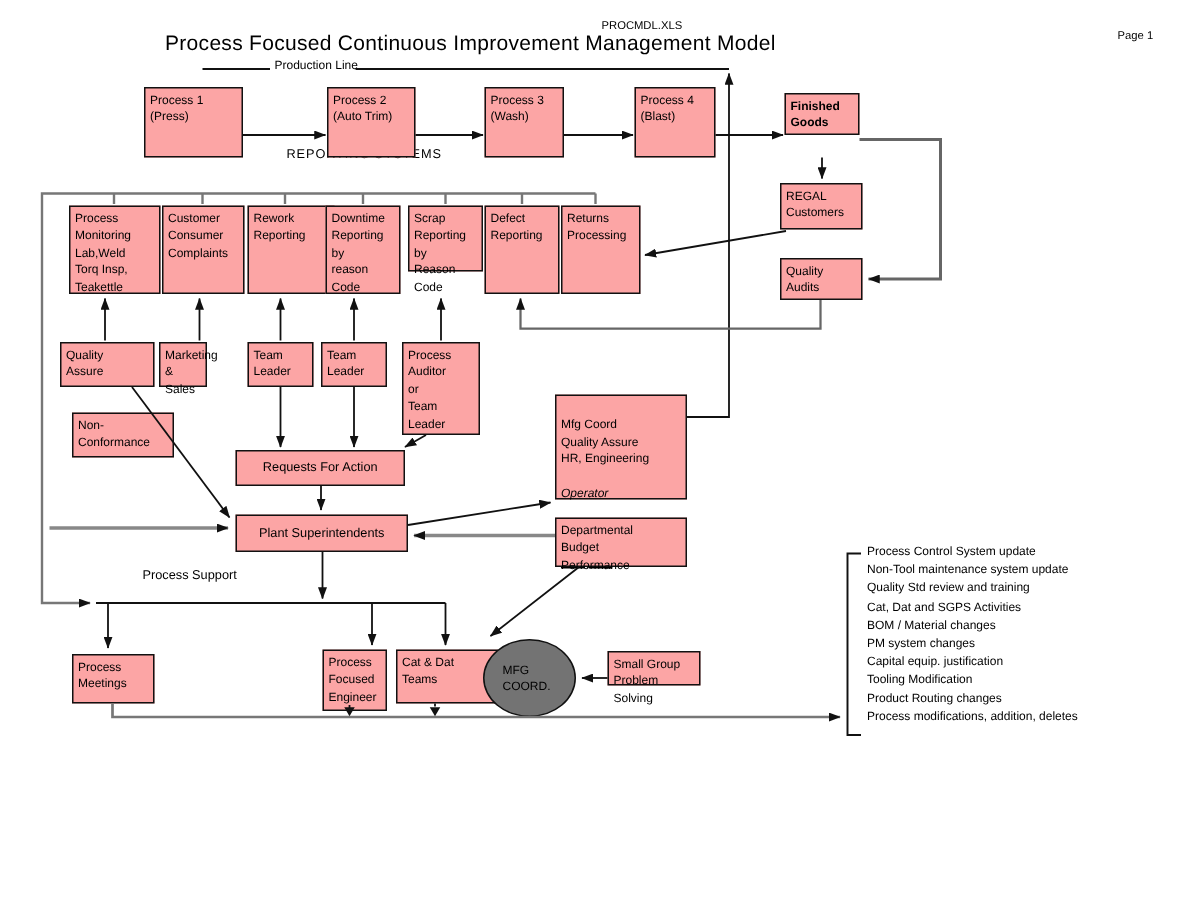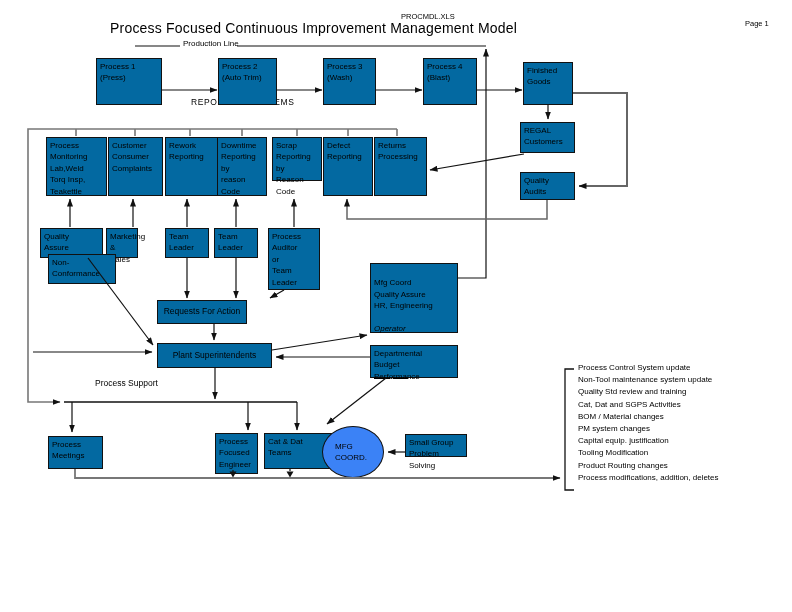--- a/index.html
+++ b/index.html
@@ -1,25 +1,25 @@
 <!DOCTYPE html>
 <html><head>
 <meta charset="utf-8">
 <style>
   html,body{margin:0;padding:0;background:#fff;}
   #page{position:relative;width:792px;height:612px;background:#ffffff;
         font-family:"Liberation Sans",sans-serif;color:#000;overflow:hidden;}
-  .box{position:absolute;border:1.2px solid #111;background:#0369a1;
+  .box{position:absolute;border:1.2px solid #111;background:#fca5a5;
        font-size:8px;line-height:11.4px;padding:2px 2px 0 3px;white-space:pre-line;box-sizing:border-box;}
   .center{display:flex;align-items:center;justify-content:center;padding:0;font-size:8.5px;}
   .lbl{position:absolute;font-size:8.5px;white-space:nowrap;}
   .caps{letter-spacing:.6px;}
   .title{position:absolute;left:110px;top:20px;font-size:14px;letter-spacing:.2px;white-space:nowrap;}
   .tiny{position:absolute;font-size:7.5px;white-space:nowrap;padding-left:38px;}
-  .ellipse{position:absolute;border:1.2px solid #111;border-radius:50%;background:#3b82f6;
+  .ellipse{position:absolute;border:1.2px solid #111;border-radius:50%;background:#737373;
            font-size:8px;line-height:11.4px;white-space:pre-line;display:flex;align-items:center;
            box-sizing:border-box;padding-left:12px;}
   .it{font-style:italic;display:block;}
   .ul{text-decoration:underline;}
   .blk{display:block;}
   .list{position:absolute;left:578px;top:362px;font-size:8px;line-height:12.2px;}
   svg.wires{position:absolute;left:0;top:0;pointer-events:none;}
 </style>
 </head>
 <body>
@@ -35,21 +35,21 @@
   <div class="lbl" style="left:95px;top:378px;">Process Support</div>
 
   <div class="box" style="left:96px;top:58px;width:66px;height:47px;">Process 1
 (Press)</div>
   <div class="box" style="left:218px;top:58px;width:59px;height:47px;">Process 2
 (Auto Trim)</div>
   <div class="box" style="left:323px;top:58px;width:53px;height:47px;">Process 3
 (Wash)</div>
   <div class="box" style="left:423px;top:58px;width:54px;height:47px;">Process 4
 (Blast)</div>
-  <div class="box" style="left:523px;top:62px;width:50px;height:43px;">Finished
+  <div class="box" style="left:523px;top:62px;width:50px;height:28px;font-weight:bold;">Finished
 Goods</div>
 
   <div class="box" style="left:46px;top:137px;width:61px;height:59px;">Process
 Monitoring
 Lab,Weld
 Torq Insp,
 Teakettle</div>
   <div class="box" style="left:108px;top:137px;width:55px;height:59px;">Customer
 Consumer
 Complaints</div>
@@ -76,24 +76,24 @@
 &amp; Sales</div>
   <div class="box" style="left:165px;top:228px;width:44px;height:30px;">Team
 Leader</div>
   <div class="box" style="left:214px;top:228px;width:44px;height:30px;">Team
 Leader</div>
   <div class="box" style="left:268px;top:228px;width:52px;height:62px;">Process
 Auditor
 or
 Team
 Leader</div>
-  <div class="box" style="left:48px;top:254px;width:68px;height:30px;">Non-
+  <div class="box" style="left:48px;top:275px;width:68px;height:30px;">Non-
 Conformance</div>
 
-  <div class="box center" style="left:157px;top:300px;width:90px;height:24px;">Requests For Action</div>
+  <div class="box center" style="left:157px;top:300px;width:113px;height:24px;">Requests For Action</div>
   <div class="box center" style="left:157px;top:343px;width:115px;height:25px;">Plant Superintendents</div>
 
   <div class="box" style="left:370px;top:263px;width:88px;height:70px;">
     <span class="blk">Mfg Coord
 Quality Assure
 HR, Engineering</span>
     <span class="it">Operator</span>
     <span class="it ul">Training &amp;</span>
     <span class="it ul">Discipline</span>
   </div>

